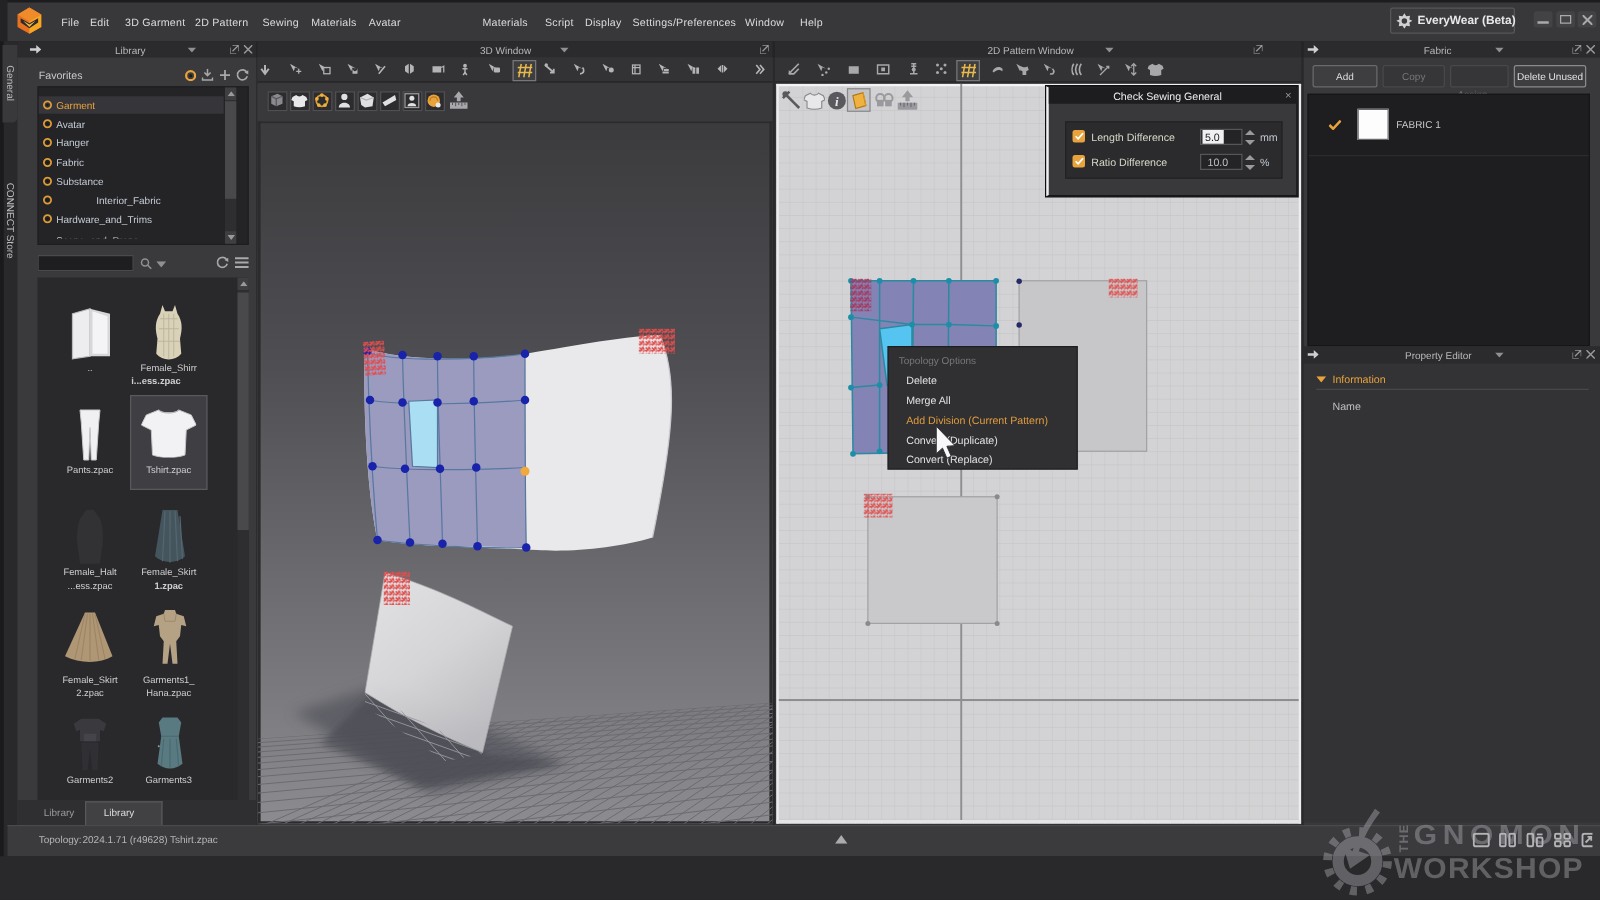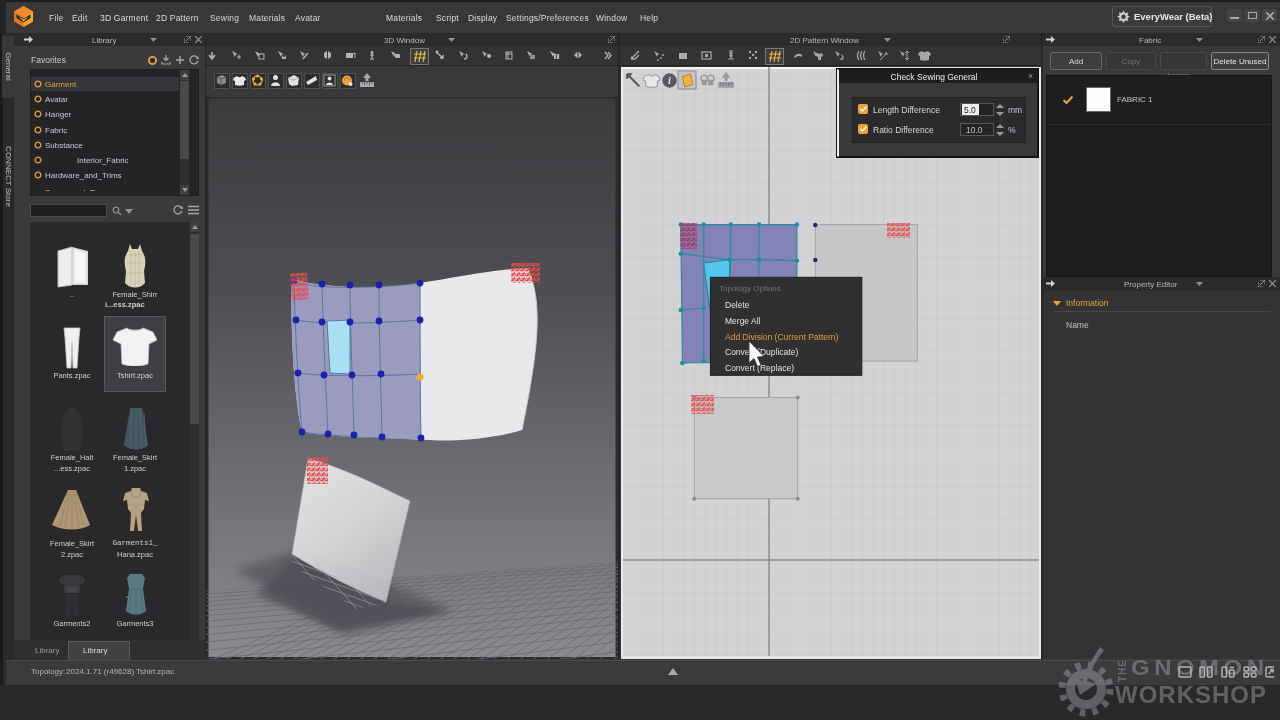--- a/index.html
+++ b/index.html
@@ -267,24 +267,24 @@
       </svg>
 
       <div class="txt" style="left:42px;top:290px;width:60px;text-align:center;">..</div>
       <div class="txt" style="left:105px;top:290px;width:60px;text-align:center;">Female_Shirr</div>
       <div class="txt" style="left:105px;top:300px;width:60px;text-align:left;font-weight:bold;">i...ess.zpac</div>
       <div class="txt" style="left:42px;top:371px;width:60px;text-align:center;">Pants.zpac</div>
       <div class="txt" style="left:105px;top:371px;width:60px;text-align:center;">Tshirt.zpac</div>
       <div class="txt" style="left:42px;top:453px;width:60px;text-align:center;">Female_Halt</div>
       <div class="txt" style="left:42px;top:464px;width:60px;text-align:center;">...ess.zpac</div>
       <div class="txt" style="left:105px;top:453px;width:60px;text-align:center;">Female_Skirt</div>
-      <div class="txt" style="left:105px;top:464px;width:60px;text-align:center;">1.zpac</div>
+      <div class="txt" style="left:105px;top:464px;width:60px;text-align:center;font-weight:bold;">1.zpac</div>
       <div class="txt" style="left:42px;top:539px;width:60px;text-align:center;">Female_Skirt</div>
       <div class="txt" style="left:42px;top:550px;width:60px;text-align:center;">2.zpac</div>
-      <div class="txt" style="left:105px;top:539px;width:60px;text-align:center;font-family:Liberation Mono, monospace;">Garments1_</div>
+      <div class="txt" style="left:105px;top:539px;width:60px;text-align:center;">Garments1_</div>
       <div class="txt" style="left:105px;top:550px;width:60px;text-align:center;">Hana.zpac</div>
       <div class="txt" style="left:42px;top:619px;width:60px;text-align:center;">Garments2</div>
       <div class="txt" style="left:105px;top:619px;width:60px;text-align:center;">Garments3</div>
     </div>
 
     <div class="abs" style="left:14px;top:640px;width:191px;height:20px;background:#2f2f32;"></div>
     <div class="txt" style="left:35px;top:646px;font-size:8px;color:#9a9a9d;">Library</div>
     <div class="abs" style="left:68px;top:641px;width:62px;height:19px;background:#414144;border:1px solid #58585b;border-bottom:none;"></div>
     <div class="txt" style="left:83px;top:646px;font-size:8px;color:#dededf;">Library</div>
   </div>

